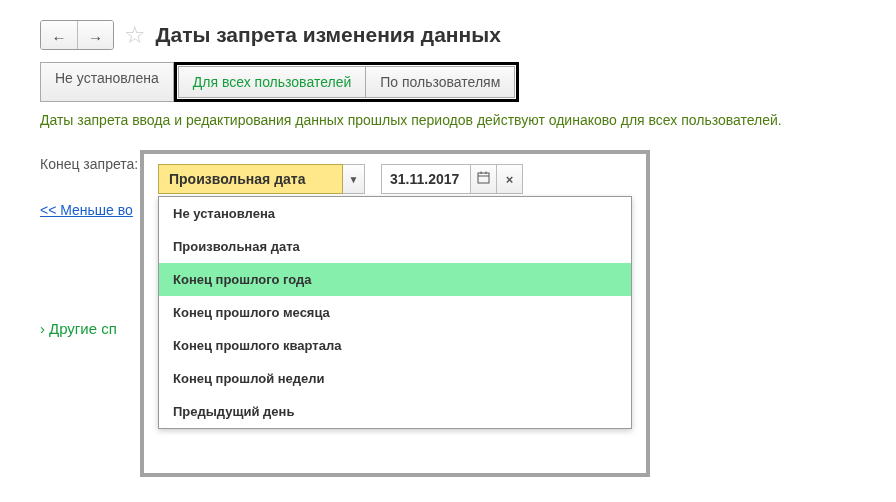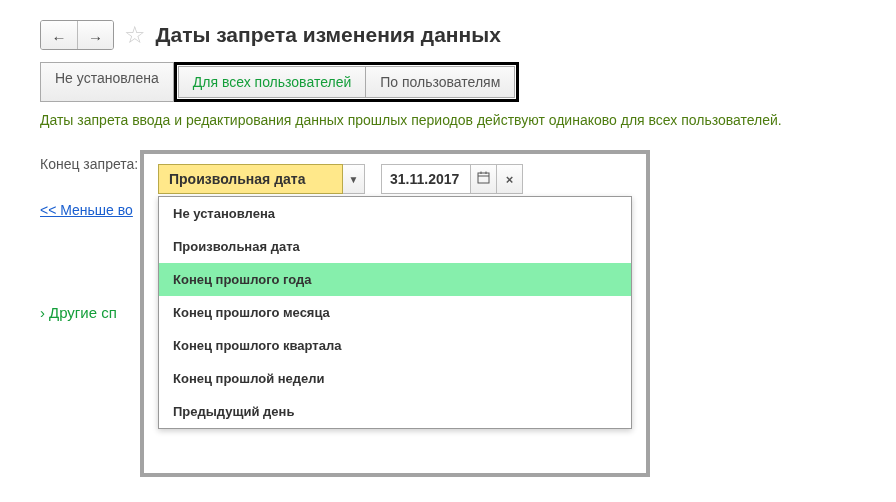--- a/index.html
+++ b/index.html
@@ -158,21 +158,21 @@
   .dd-item.hover {
     background: #86efac;
   }
   .link-less {
     color: #1a5fd0;
     text-decoration: underline;
     font-size: 14px;
     cursor: pointer;
   }
   .link-other {
-    margin-top: 24px;
+    margin-top: 40px;
     color: #149e3a;
     font-size: 15px;
     cursor: pointer;
   }
   .chev-right { color: #149e3a; margin-right: 4px; }
   .main-area {
     position: relative;
     margin-left: 100px;
   }
 </style>

